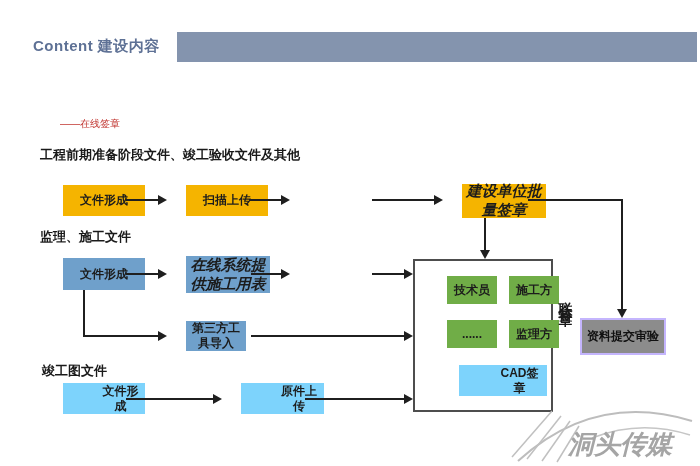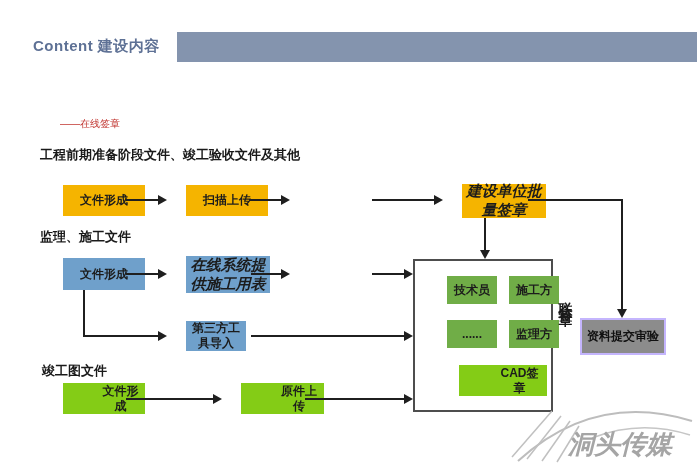--- a/index.html
+++ b/index.html
@@ -11,21 +11,21 @@
   
   .title{position:absolute;left:60px;top:84px;font-size:16px;font-weight:bold;color:#C00000;}
   .subtitle{position:absolute;left:60px;top:117px;font-size:10px;color:#C13530;}
   .sec-label{position:absolute;font-size:13px;font-weight:bold;color:#1a1a1a;}
   
   .bx{position:absolute;display:flex;align-items:center;justify-content:center;text-align:center;
       font-size:12px;font-weight:bold;color:#1c1c1c;line-height:1.25;box-sizing:border-box;padding:1px 3px;margin-left:19px;}
   .gold{background:#F5B400;}
   .blue{background:#6FA0CB;}
   .green{background:#70AD47;}
-  .orange{background:#84cc16;padding-left:36px;}
+  .orange{background:#7dd3fc;padding-left:36px;}
   .small{font-size:15px;font-style:italic;}
   
   .hl{position:absolute;height:2px;background:#1F1F1F;}
   .vl{position:absolute;width:2px;background:#1F1F1F;}
   .ar{position:absolute;width:0;height:0;border-top:5px solid transparent;border-bottom:5px solid transparent;border-left:9px solid #1F1F1F;}
   .ad{position:absolute;width:0;height:0;border-left:5px solid transparent;border-right:5px solid transparent;border-top:9px solid #1F1F1F;}
   
   .jointbox{position:absolute;left:413px;top:259px;width:140px;height:153px;border:2px solid #4D4D4D;background:#fff;box-sizing:border-box;}
   .vlabel{position:absolute;left:556px;top:291px;width:20px;font-size:14px;font-weight:bold;color:#1a1a1a;
           writing-mode:vertical-rl;text-orientation:upright;letter-spacing:3px;line-height:20px;}

